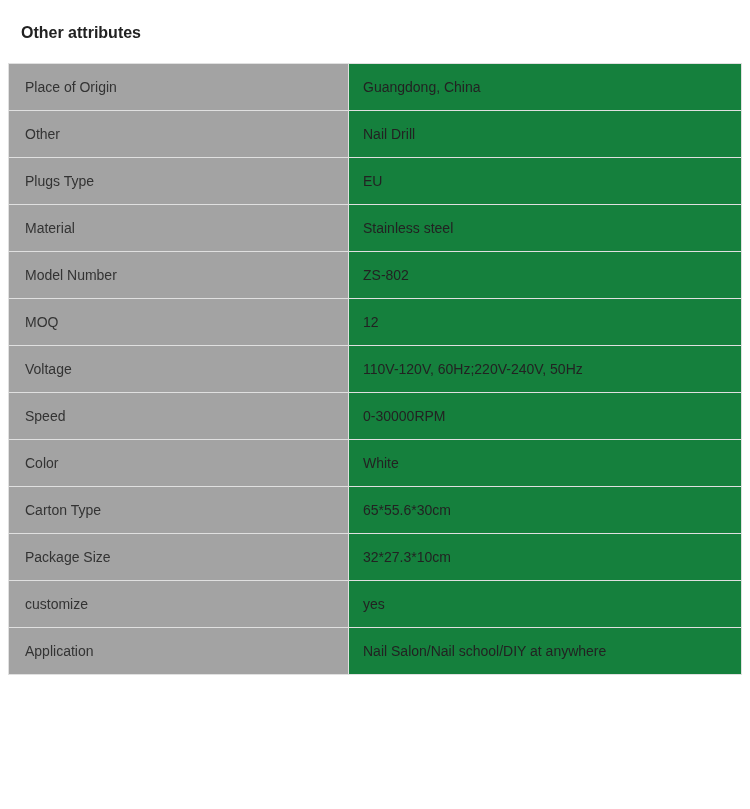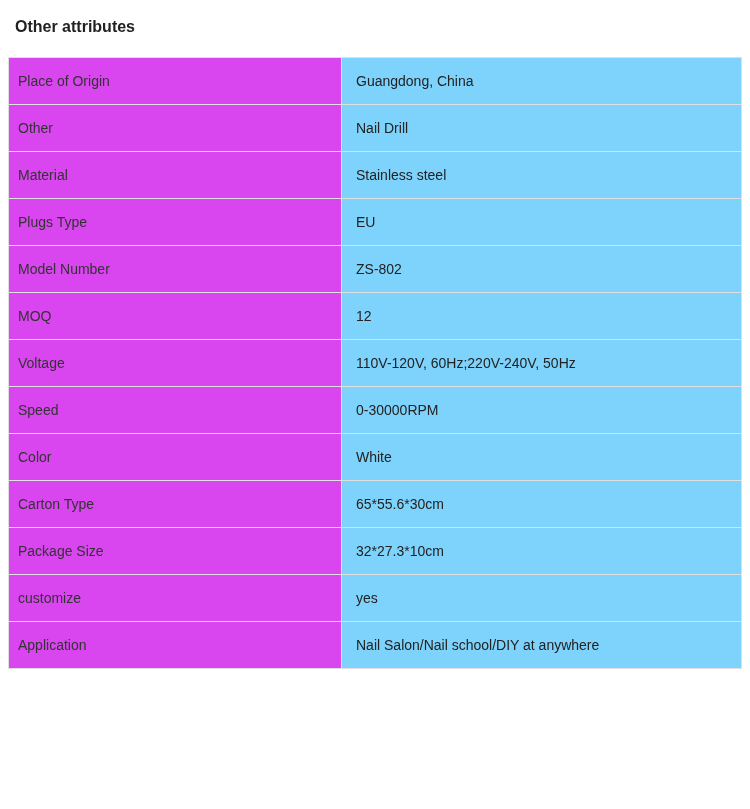--- a/index.html
+++ b/index.html
@@ -10,21 +10,21 @@
   body {
     width: 750px;
     height: 809px;
     font-family: "Liberation Sans", "DejaVu Sans", sans-serif;
     -webkit-font-smoothing: antialiased;
   }
   .page {
     padding: 8px 8px 0 8px;
   }
   .section-title {
-    margin: 7px;
+    margin: 13px;
     padding: 2px 0 0 0;
     font-size: 16px;
     line-height: 20px;
     font-weight: 700;
     color: #222222;
   }
   .attr-table {
     margin-top: 20px;
     border-collapse: collapse;
     table-layout: fixed;
@@ -34,27 +34,27 @@
     border: 1px solid #e0e0e0;
     height: 46px;
     font-size: 14px;
     line-height: 18px;
     vertical-align: middle;
     overflow: hidden;
     white-space: nowrap;
   }
   td.attr-label {
     width: 315px;
-    background: #d946ef;
+    background: #a3a3a3;
     color: #333333;
-    padding: 0 8px 0 9px;
+    padding: 0 8px 0 16px;
     margin-left: 20px;
   }
   td.attr-value {
-    background: #7dd3fc;
+    background: #15803d;
     color: #222222;
     padding: 0 10px 0 14px;
   }
 </style>
 </head>
 <body>
 
 <div class="page">
   <h2 class="section-title">Other attributes</h2>
 
@@ -64,27 +64,27 @@
     <td class="attr-label">Place of Origin</td>
     <td class="attr-value">Guangdong, China</td>
   </tr>
 
   <tr>
     <td class="attr-label">Other</td>
     <td class="attr-value">Nail Drill</td>
   </tr>
 
   <tr>
-    <td class="attr-label">Material</td>
-    <td class="attr-value">Stainless steel</td>
+    <td class="attr-label">Plugs Type</td>
+    <td class="attr-value">EU</td>
   </tr>
 
   <tr>
-    <td class="attr-label">Plugs Type</td>
-    <td class="attr-value">EU</td>
+    <td class="attr-label">Material</td>
+    <td class="attr-value">Stainless steel</td>
   </tr>
 
 
   <tr>
     <td class="attr-label">Model Number</td>
     <td class="attr-value">ZS-802</td>
   </tr>
 
   <tr>
     <td class="attr-label">MOQ</td>

